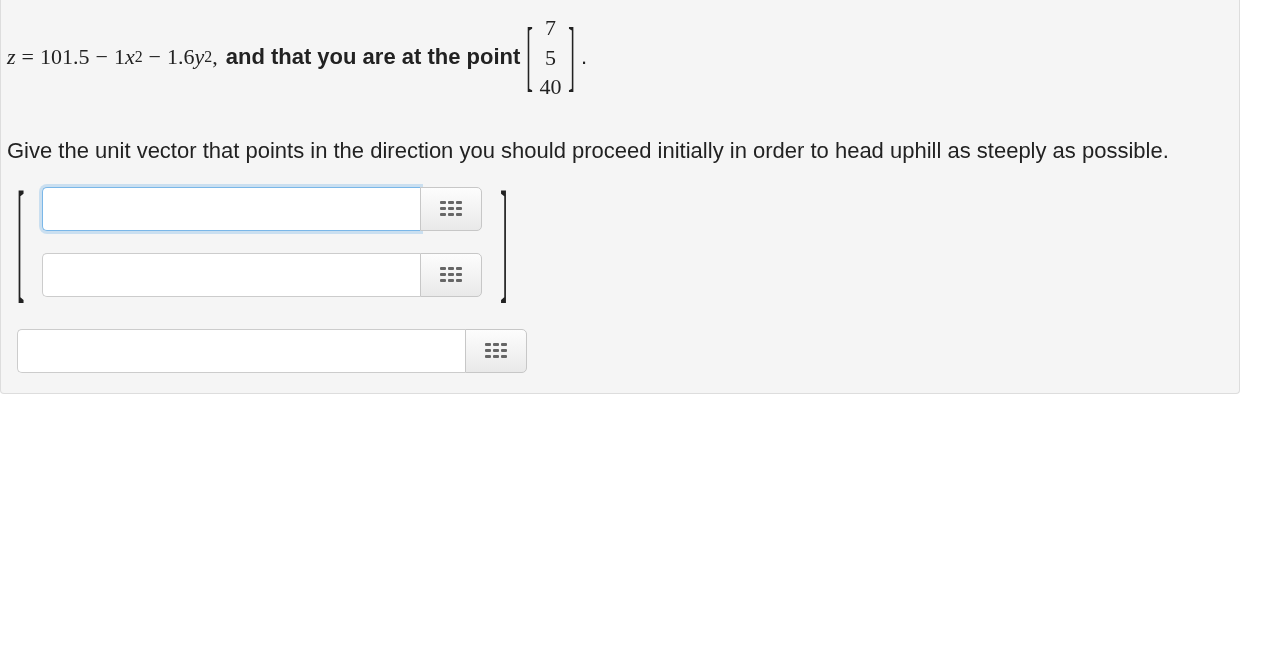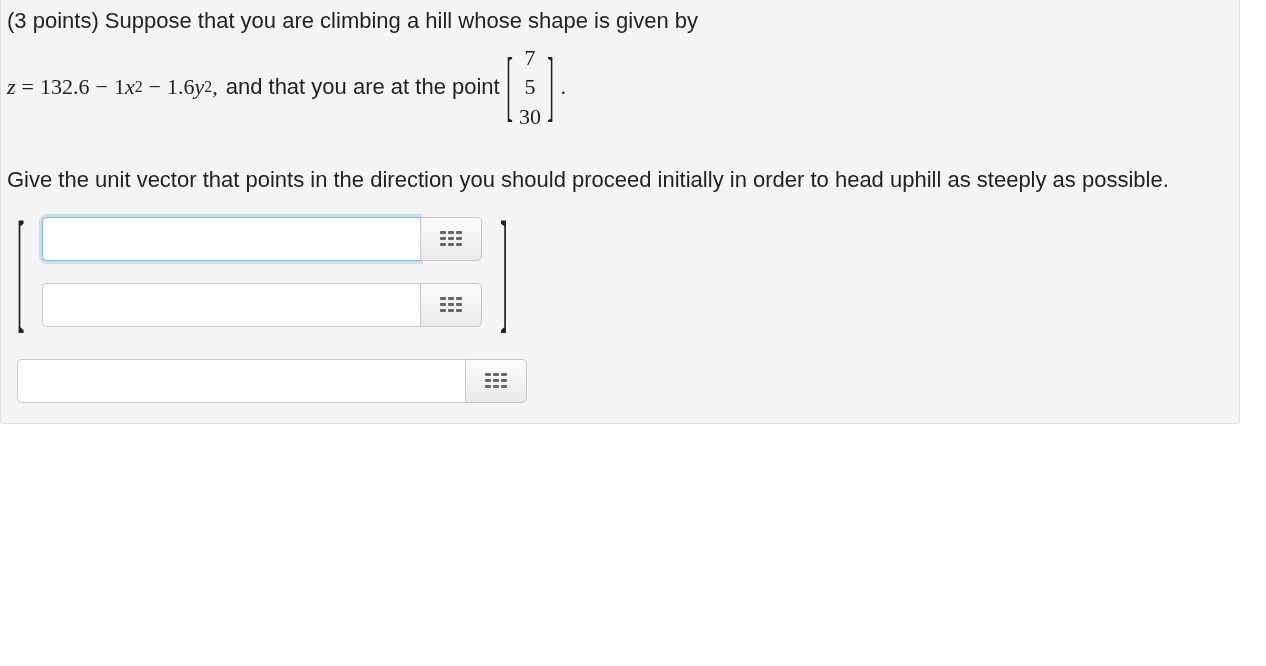--- a/index.html
+++ b/index.html
@@ -121,46 +121,42 @@
   }
 
   .angle-block { margin: 4px 0 8px 10px; }
   .angle-block .input-group input[type="text"] { width: 448px; }
 </style>
 </head>
 <body>
 
 <div class="panel">
 
-  <div class="text-line">
-    <span>(3 points)</span>
-    <span>Suppose that you are climbing a hill whose shape is given by</span>
-  </div>
 
   <div class="math-row">
     <span class="mi">z</span>
     <span class="mo">=</span>
-    <span class="mn">132.6</span>
+    <span class="mn">101.5</span>
     <span class="mo">−</span>
     <span class="mn">1</span>
       <span class="mi">x</span>
       <span class="sup">2</span>
     <span class="mo">−</span>
     <span class="mn">1.6</span>
       <span class="mi">y</span>
       <span class="sup">2</span>
     <span class="mn" style="padding-right:4px;">,</span>
-    <span style="padding:0 2px 0 4px;">and that you are at the point</span>
+    <span style="padding:0 2px 0 4px;font-weight:bold;">and that you are at the point</span>
 
     <span class="bracket-vec">
       <span class="bracket-b" style="transform:scaleY(3.6) scaleX(0.9);">[</span>
       <span class="vec-col">
         <span class="mn">7</span>
         <span class="mn">5</span>
-        <span class="mn">30</span>
+        <span class="mn">40</span>
       </span>
       <span class="bracket-b" style="transform:scaleY(3.6) scaleX(0.9);">]</span>
     </span>
     <span style="padding-left:2px;">.</span>
   </div>
 
   <div class="text-line" style="margin-bottom:8px;margin-top:33px;">Give the unit vector that points in the direction you should proceed initially in order to head uphill as steeply as possible.</div>
 
   <div class="ans-vec">
     <span class="ans-bracket" style="transform:scaleY(6.2) scaleX(1);">[</span>

